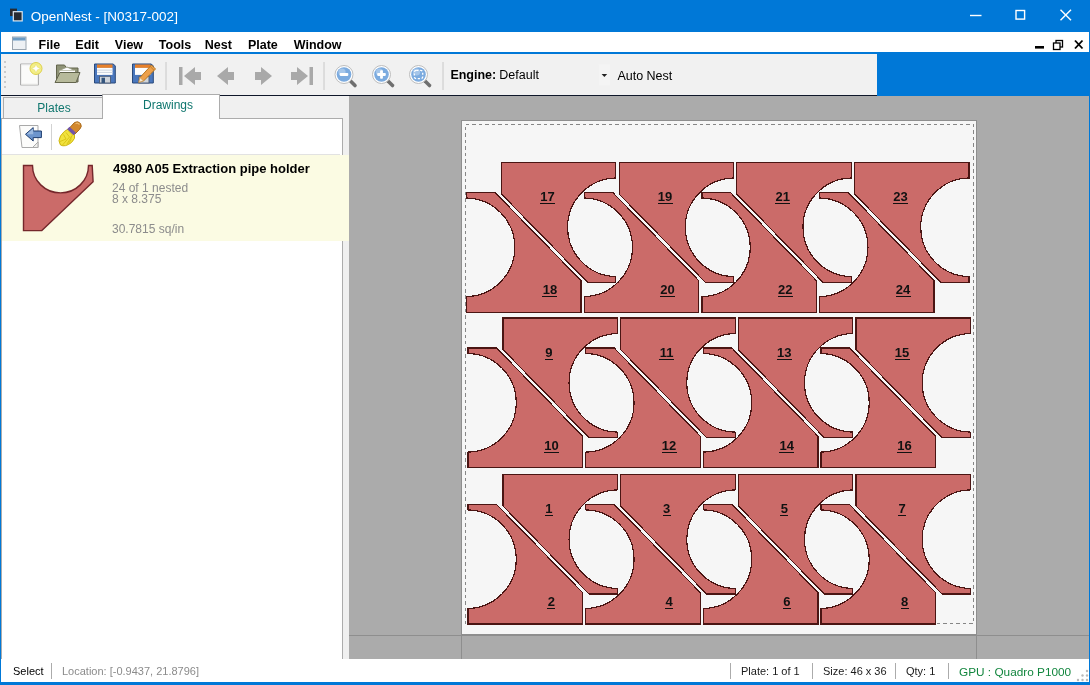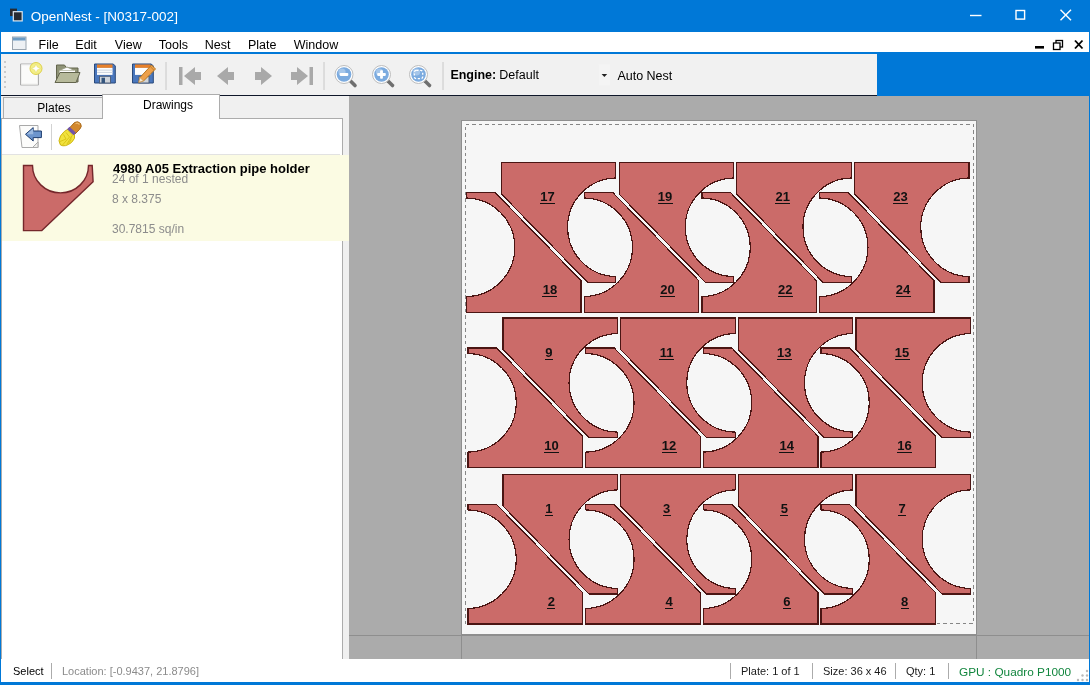--- a/index.html
+++ b/index.html
@@ -3,28 +3,28 @@
 <style>
   html,body{margin:0;padding:0;}
   body{width:1090px;height:685px;position:relative;overflow:hidden;
        font-family:"Liberation Sans",sans-serif;background:#0078d7;
        -webkit-font-smoothing:antialiased;}
   .abs{position:absolute;}
   
   #title{left:0;top:0;width:1090px;height:31px;background:#0078d7;color:#fff;}
   #title .txt{position:absolute;left:30.8px;top:8.5px;font-size:13.5px;}
   
-  #menu{left:1px;top:31.5px;width:1088px;height:20px;background:#fff;color:#000;font-size:12.5px;}
+  #menu{left:1px;top:31.5px;width:1088px;height:20px;background:#fff;color:#000;font-size:12.5px;font-weight:bold;}
   #menu span.mi{position:absolute;top:6px;}
   
   #tbar{left:1px;top:53.5px;width:876px;height:41px;background:#f1f1f1;border-bottom:5px solid #0f172a;}
   
   #lpanel{left:1px;top:96px;width:348px;height:563px;background:#f0f0f0;}
   #lpage{position:absolute;left:0px;top:21.5px;width:340px;height:541.5px;background:#fff;border:1px solid #acacac;border-bottom:none;}
-  .tab{position:absolute;font-size:12px;color:#000000;text-align:center;}
+  .tab{position:absolute;font-size:12px;color:#0f766e;text-align:center;}
   #tab1{left:2px;top:1px;width:100px;height:19.5px;background:#f0f0f0;border:1px solid #acacac;border-bottom:none;line-height:21px;}
   #tab2{left:101px;top:-1.6px;width:102px;height:24px;background:#fff;border:1px solid #acacac;border-bottom:none;line-height:21px;z-index:3;padding-left:14px;}
   #ltool{position:absolute;left:1px;top:22.5px;width:338px;height:35.5px;background:#fff;border-bottom:1px solid #e2e2e2;}
   #litem{position:absolute;left:1px;top:59px;width:362px;height:86px;background:#fbfbe3;}
   #litem .t1{position:absolute;left:111px;top:6px;font-size:13px;font-weight:bold;color:#000;}
   #litem .t2{position:absolute;left:110px;font-size:12px;color:#8c8c8c;}
   
   #canvas{left:349px;top:96px;width:740px;height:563px;background:#ababab;}
   
   #status{left:1px;top:659px;width:1088px;height:22.5px;background:#ffffff;font-size:11px;color:#1a1a1a;}
@@ -189,21 +189,21 @@
    </g>
   </svg>
  </div>
  <div id="litem">
   <svg width="100" height="80" style="left:0;top:0">
    <g transform="translate(21.5,10.5)">
           <path d="M0,65.1 V0 H9 A28,27.4 0 0 0 65,0 H68.7 L69.6,16.2 L18.3,65.1 Z" fill="#cb6b69" stroke="#74272b" stroke-width="1.4"></path>
         </g>
   </svg>
   <div class="t1">4980 A05 Extraction pipe holder</div>
-  <div class="t2" style="top:17px">24 of 1 nested</div>
+  <div class="t2" style="top:26px">24 of 1 nested</div>
   <div class="t2" style="top:37px">8 x 8.375</div>
   <div class="t2" style="top:67px">30.7815 sq/in</div>
  </div>
 </div>
 
 <div id="canvas" class="abs">
  <svg width="740" height="564" shape-rendering="crispEdges">
   <defs>
    <path id="pt" d="M0,0 H114.5 V15.5 A49.31,49.31 0 0 0 114.5,114.1 V119.6 H86 L0,31.5 Z" fill="#cb6b69" stroke="#4a1513" stroke-width="1.2"></path>
   </defs>
@@ -295,21 +295,21 @@
  </svg>
 </div>
 
 <div id="status" class="abs">
  <span class="s" style="left:12px;color:#000">Select</span>
  <span class="sep" style="left:50px"></span>
  <span class="s" style="left:61px;color:#8b8b8b">Location: [-0.9437, 21.8796]</span>
  <span class="sep" style="left:729px"></span>
  <span class="s" style="left:740px">Plate: 1 of 1</span>
  <span class="sep" style="left:811px"></span>
- <span class="s" style="left:822px">Size: 36 x 46</span>
+ <span class="s" style="left:822px">Size: 46 x 36</span>
  <span class="sep" style="left:894px"></span>
  <span class="s" style="left:905px">Qty: 1</span>
  <span class="sep" style="left:947px"></span>
  <span class="s" style="left:958px;color:#12863e;font-size:11.8px;top:5.5px">GPU : Quadro P1000</span>
  <svg width="14" height="14" style="left:1075px;top:9px">
   <g fill="#b9b9b9">
    <circle cx="11" cy="3" r="1.2"></circle>
         <circle cx="11" cy="7.5" r="1.2"></circle>
         <circle cx="11" cy="12" r="1.2"></circle>
    <circle cx="6.5" cy="7.5" r="1.2"></circle>

